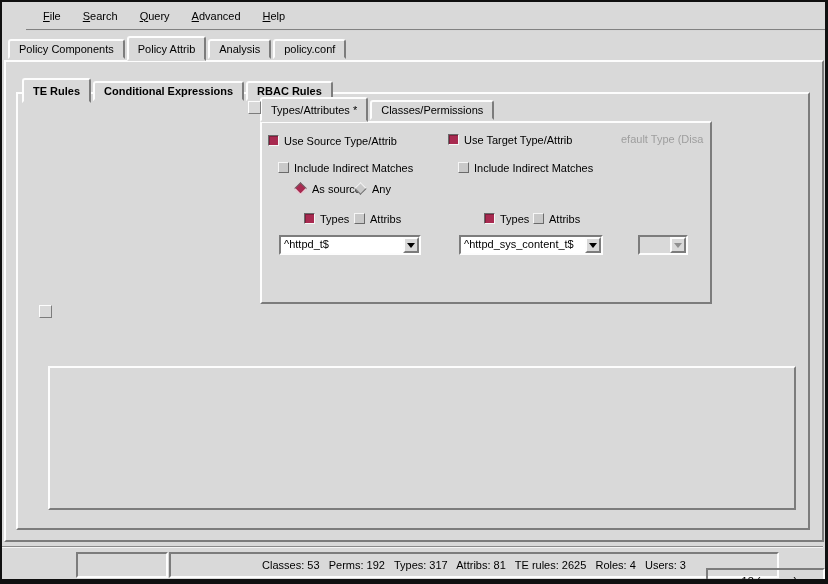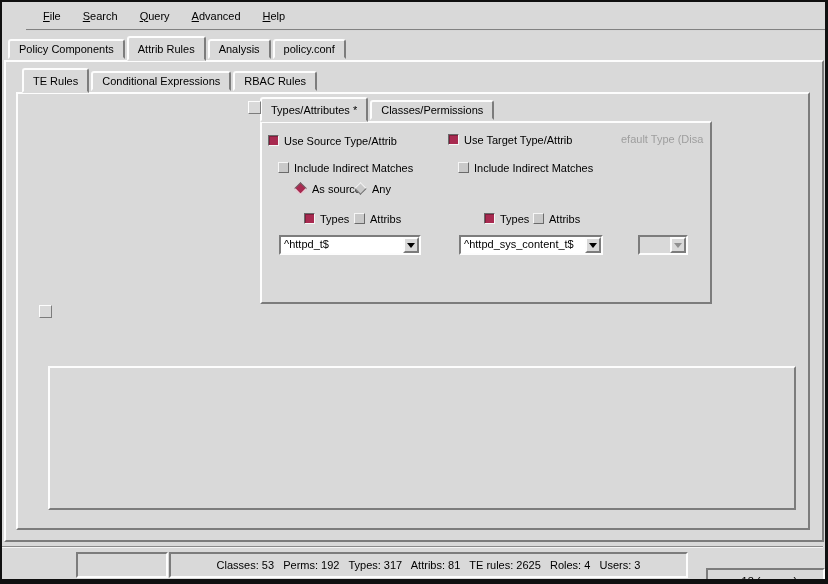--- a/index.html
+++ b/index.html
@@ -86,27 +86,27 @@
   <div class="menubar">
     <div class="menu-item"><u>F</u>ile</div>
     <div class="menu-item"><u>S</u>earch</div>
     <div class="menu-item"><u>Q</u>uery</div>
     <div class="menu-item"><u>A</u>dvanced</div>
     <div class="menu-item"><u>H</u>elp</div>
   </div>
 
   <div class="tabstrip" style="left:6px;top:34px;">
       <div class="tab">Policy Components</div>
-      <div class="tab active">Attrib Rules</div>
+      <div class="tab active">Policy Attrib</div>
       <div class="tab">Analysis</div>
       <div class="tab">policy.conf</div>
     </div>
   <div class="page raised" style="left:2px;top:58px;width:820px;height:482px;"></div>
 
-  <div class="tabstrip" style="left:20px;top:66px;">
+  <div class="tabstrip" style="left:20px;top:76px;font-weight:bold;">
       <div class="tab active">TE Rules</div>
       <div class="tab">Conditional Expressions</div>
       <div class="tab">RBAC Rules</div>
     </div>
   <div class="page raised" style="left:14px;top:90px;width:794px;height:438px;"></div>
 
   <div class="groupbox" style="left:36px;top:102px;width:180px;height:82px;">
     <span class="group-title">Rule Selection</span>
   </div>
   <div class="checkrow" style="left:50px;top:119px;">
@@ -263,16 +263,16 @@
     </div>
   <div class="sb-thumb" style="left:77px;top:453px;width:580px;height:13px;"></div>
   <div class="sb-btn" style="left:733px;top:452px;width:15px;height:15px;">
       <span class="tri-rt2"></span>
     </div>
 
   <div class="btn" style="left:52px;top:479px;width:724px;height:24px;">Close Tab</div>
 
   <div class="hline" style="left:0px;top:544px;width:821px;"></div>
   <div class="statuscell" style="left:74px;top:550px;width:92px;"></div>
-  <div class="statuscell" style="left:167px;top:550px;width:519px;">Classes: 53   Perms: 192   Types: 317   Attribs: 81   TE rules: 2625   Roles: 4   Users: 3</div>
+  <div class="statuscell" style="left:167px;top:550px;width:610px;">Classes: 53   Perms: 192   Types: 317   Attribs: 81   TE rules: 2625   Roles: 4   Users: 3</div>
   <div class="statuscell" style="left:704px;top:550px;width:119px;margin-top:16px;">v.18 (source)</div>
 
 </div>
 
 </body></html>

